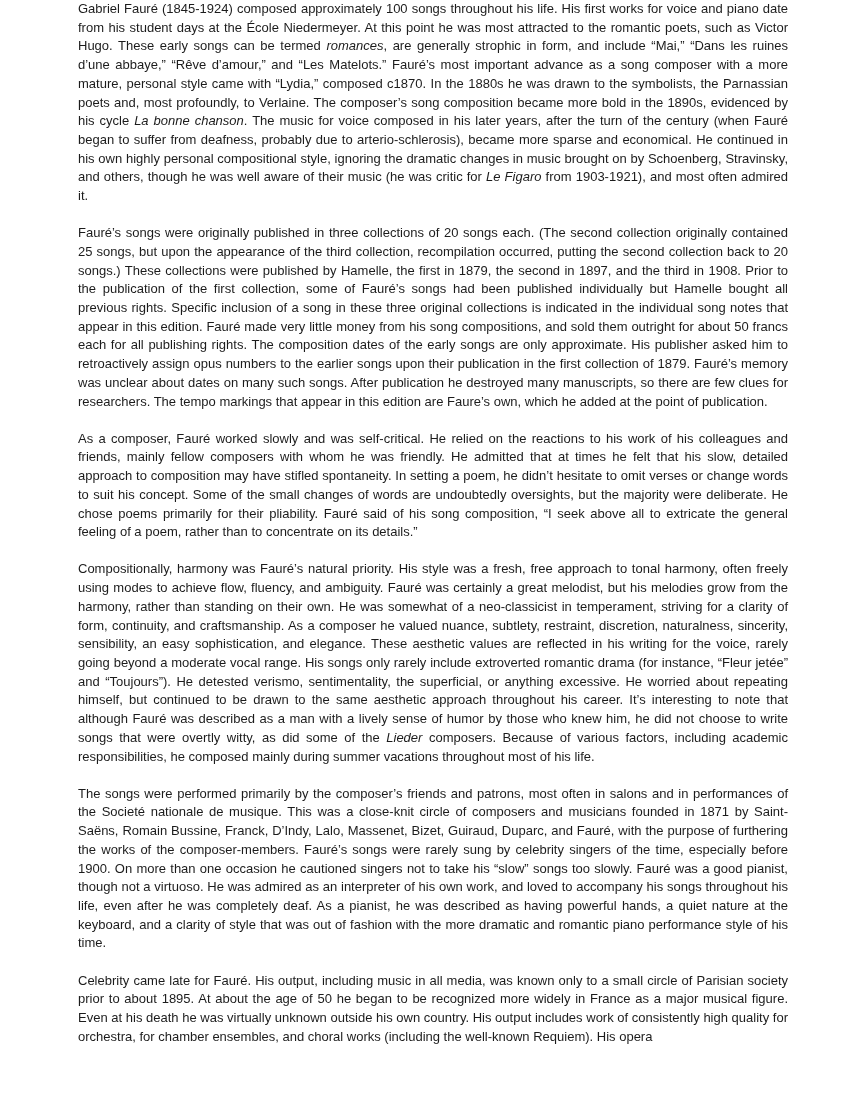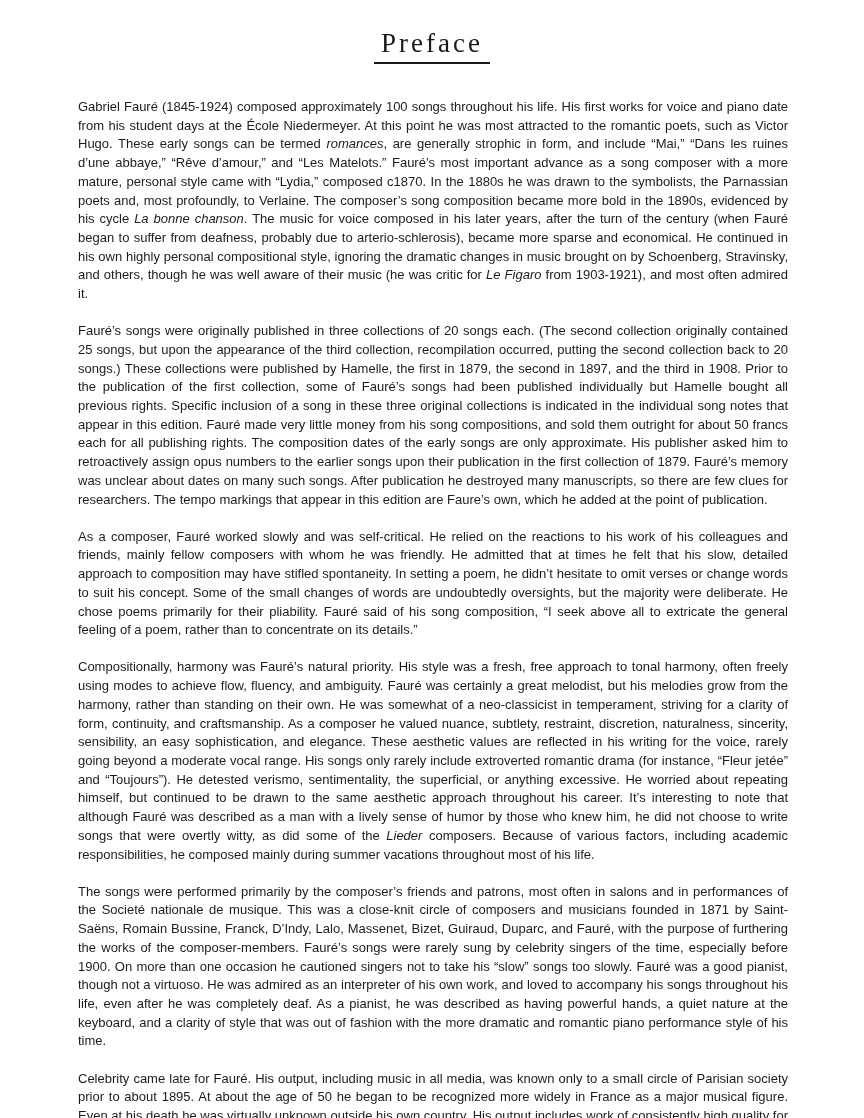--- a/index.html
+++ b/index.html
@@ -41,23 +41,20 @@
     margin: 0 0 18.5px 0;
   }
   .body-text em {
     font-style: italic;
   }
 </style>
 </head>
 <body>
 
 <div class="page">
-  <div class="title-wrap">
-    <span class="page-title">Preface</span>
-  </div>
   <div class="body-text">
       <p><span>Gabriel Fauré (1845-1924) composed approximately 100 songs throughout his life. His first works for voice and piano date from his student days at the École Niedermeyer. At this point he was most attracted to the romantic poets, such as Victor Hugo. These early songs can be termed </span><em>romances</em><span>, are generally strophic in form, and include “Mai,” “Dans les ruines d’une abbaye,” “Rêve d’amour,” and “Les Matelots.” Fauré’s most important advance as a song composer with a more mature, personal style came with “Lydia,” composed c1870. In the 1880s he was drawn to the symbolists, the Parnassian poets and, most profoundly, to Verlaine. The composer’s song composition became more bold in the 1890s, evidenced by his cycle </span><em>La bonne chanson</em><span>. The music for voice composed in his later years, after the turn of the century (when Fauré began to suffer from deafness, probably due to arterio-schlerosis), became more sparse and economical. He continued in his own highly personal compositional style, ignoring the dramatic changes in music brought on by Schoenberg, Stravinsky, and others, though he was well aware of their music (he was critic for </span><em>Le Figaro</em><span> from 1903-1921), and most often admired it.</span></p>
       <p><span>Fauré’s songs were originally published in three collections of 20 songs each. (The second collection originally contained 25 songs, but upon the appearance of the third collection, recompilation occurred, putting the second collection back to 20 songs.) These collections were published by Hamelle, the first in 1879, the second in 1897, and the third in 1908. Prior to the publication of the first collection, some of Fauré’s songs had been published individually but Hamelle bought all previous rights. Specific inclusion of a song in these three original collections is indicated in the individual song notes that appear in this edition. Fauré made very little money from his song compositions, and sold them outright for about 50 francs each for all publishing rights. The composition dates of the early songs are only approximate. His publisher asked him to retroactively assign opus numbers to the earlier songs upon their publication in the first collection of 1879. Fauré’s memory was unclear about dates on many such songs. After publication he destroyed many manuscripts, so there are few clues for researchers. The tempo markings that appear in this edition are Faure’s own, which he added at the point of publication.</span></p>
       <p><span>As a composer, Fauré worked slowly and was self-critical. He relied on the reactions to his work of his colleagues and friends, mainly fellow composers with whom he was friendly. He admitted that at times he felt that his slow, detailed approach to composition may have stifled spontaneity. In setting a poem, he didn’t hesitate to omit verses or change words to suit his concept. Some of the small changes of words are undoubtedly oversights, but the majority were deliberate. He chose poems primarily for their pliability. Fauré said of his song composition, “I seek above all to extricate the general feeling of a poem, rather than to concentrate on its details.”</span></p>
       <p><span>Compositionally, harmony was Fauré’s natural priority. His style was a fresh, free approach to tonal harmony, often freely using modes to achieve flow, fluency, and ambiguity. Fauré was certainly a great melodist, but his melodies grow from the harmony, rather than standing on their own. He was somewhat of a neo-classicist in temperament, striving for a clarity of form, continuity, and craftsmanship. As a composer he valued nuance, subtlety, restraint, discretion, naturalness, sincerity, sensibility, an easy sophistication, and elegance. These aesthetic values are reflected in his writing for the voice, rarely going beyond a moderate vocal range. His songs only rarely include extroverted romantic drama (for instance, “Fleur jetée” and “Toujours”). He detested verismo, sentimentality, the superficial, or anything excessive. He worried about repeating himself, but continued to be drawn to the same aesthetic approach throughout his career. It’s interesting to note that although Fauré was described as a man with a lively sense of humor by those who knew him, he did not choose to write songs that were overtly witty, as did some of the </span><em>Lieder</em><span> composers. Because of various factors, including academic responsibilities, he composed mainly during summer vacations throughout most of his life.</span></p>
       <p><span>The songs were performed primarily by the composer’s friends and patrons, most often in salons and in performances of the Societé nationale de musique. This was a close-knit circle of composers and musicians founded in 1871 by Saint-Saëns, Romain Bussine, Franck, D’Indy, Lalo, Massenet, Bizet, Guiraud, Duparc, and Fauré, with the purpose of furthering the works of the composer-members. Fauré’s songs were rarely sung by celebrity singers of the time, especially before 1900. On more than one occasion he cautioned singers not to take his “slow” songs too slowly. Fauré was a good pianist, though not a virtuoso. He was admired as an interpreter of his own work, and loved to accompany his songs throughout his life, even after he was completely deaf. As a pianist, he was described as having powerful hands, a quiet nature at the keyboard, and a clarity of style that was out of fashion with the more dramatic and romantic piano performance style of his time.</span></p>
       <p><span>Celebrity came late for Fauré.  His output, including music in all media, was known only to a small circle of Parisian society prior to about 1895. At about the age of 50 he began to be recognized more widely in France as a major musical figure. Even at his death he was virtually unknown outside his own country. His output includes work of consistently high quality for orchestra, for chamber ensembles, and choral works (including the well-known Requiem). His opera </span></p>
     </div>
 </div>
 

